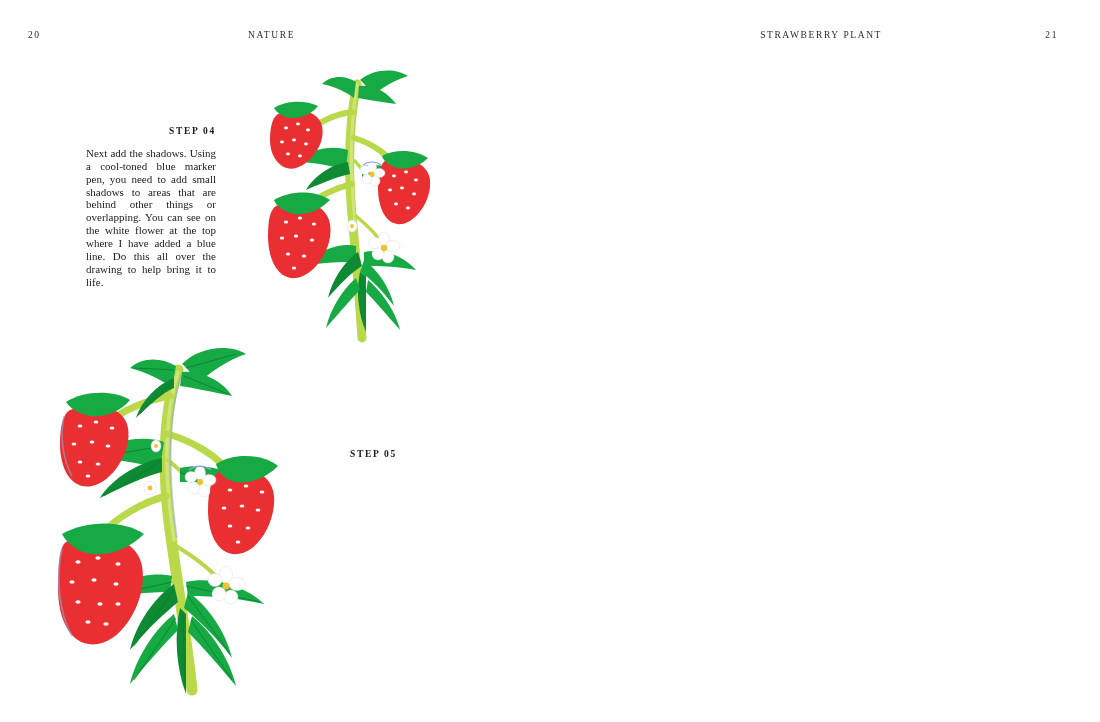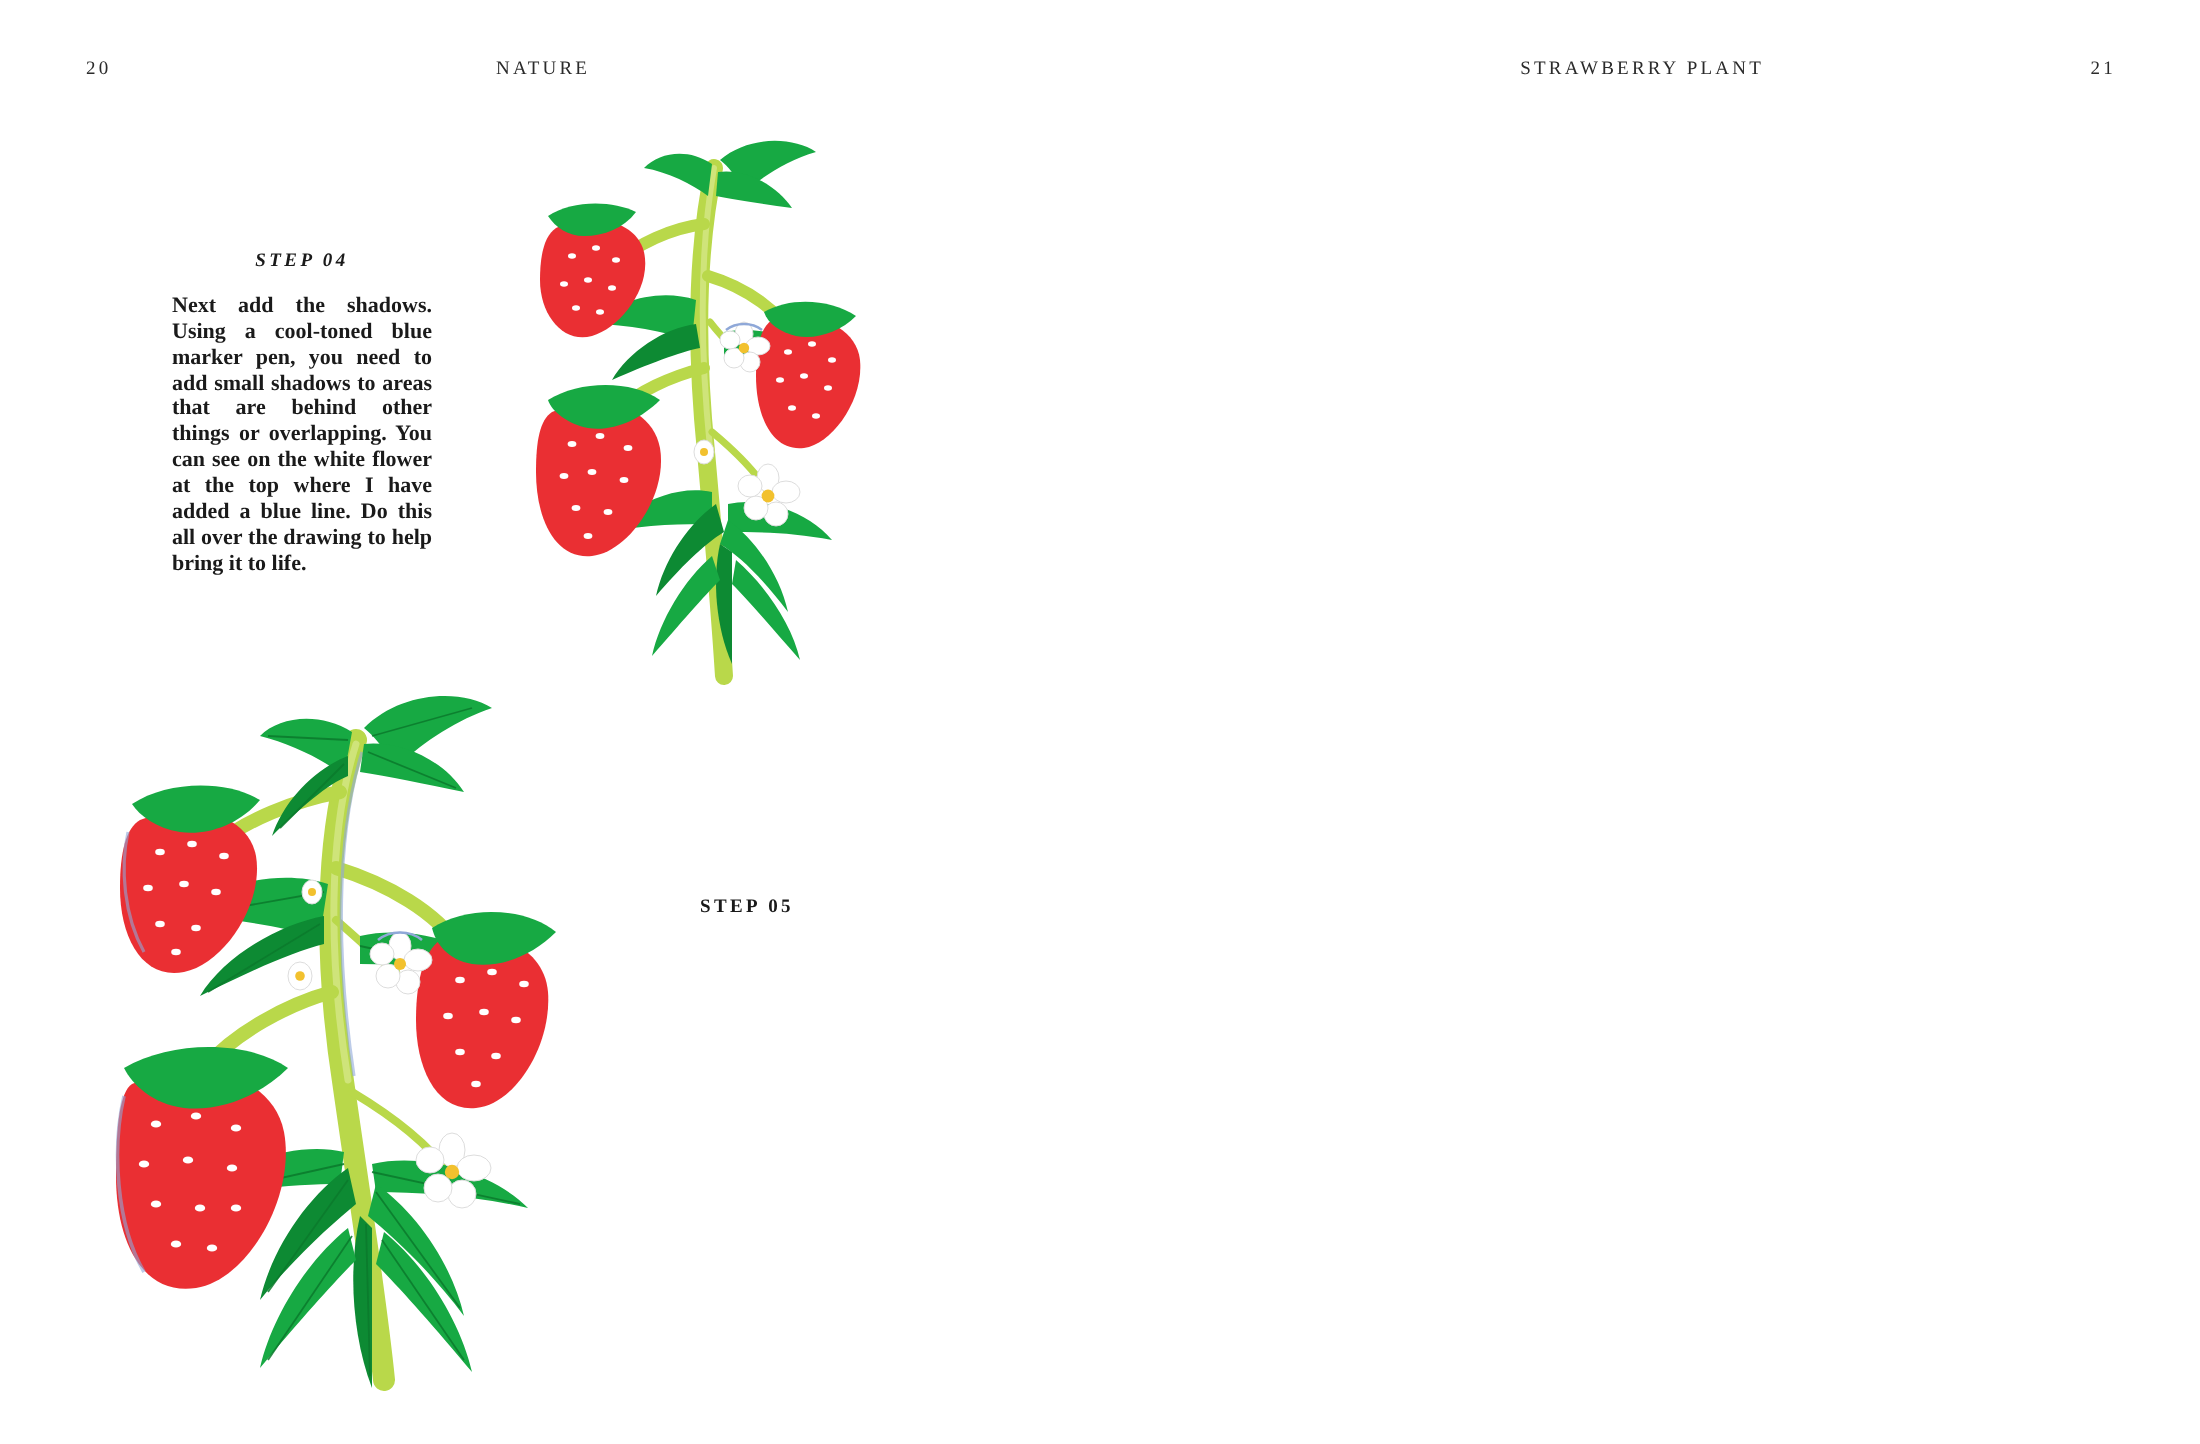--- a/index.html
+++ b/index.html
@@ -18,49 +18,48 @@
 
   
   .running-head {
     position: absolute;
     top: 30px;
     font-size: 9.5px;
     letter-spacing: 1.6px;
     color: #2b2b2b;
     font-family: "Liberation Serif", serif;
   }
-  #folio-left  { left: 43px; }
+  #folio-left  { left: 28px; }
   #head-left   { left: 248px; }
   #head-right  { right: 218px; text-align: right; }
   #folio-right { right: 42px; margin-left: 33px; }
 
   
   .text-block { position: absolute; }
   .step-label {
     font-size: 9.5px;
     letter-spacing: 1.7px;
     font-weight: bold;
     color: #1a1a1a;
     font-family: "Liberation Serif", serif;
     margin-bottom: 11px;
   }
   .step-body {
     font-size: 11px;
     line-height: 1.17;
     color: #1a1a1a;
     font-family: "Liberation Serif", serif;
-    font-weight: bold;
   }
 
   #block-step04 {
     left: 86px;
     top: 126px;
     width: 130px;
   }
-  #block-step04 .step-label { text-align: center; font-style: italic; }
+  #block-step04 .step-label { text-align: right; }
   #block-step04 .step-body { text-align: justify; }
 
   #block-step05 {
     left: 350px;
     top: 449px;
     width: 132px;
   }
   #block-step05 .step-label { text-align: left; }
   #block-step05 .step-body { text-align: left; }
 

